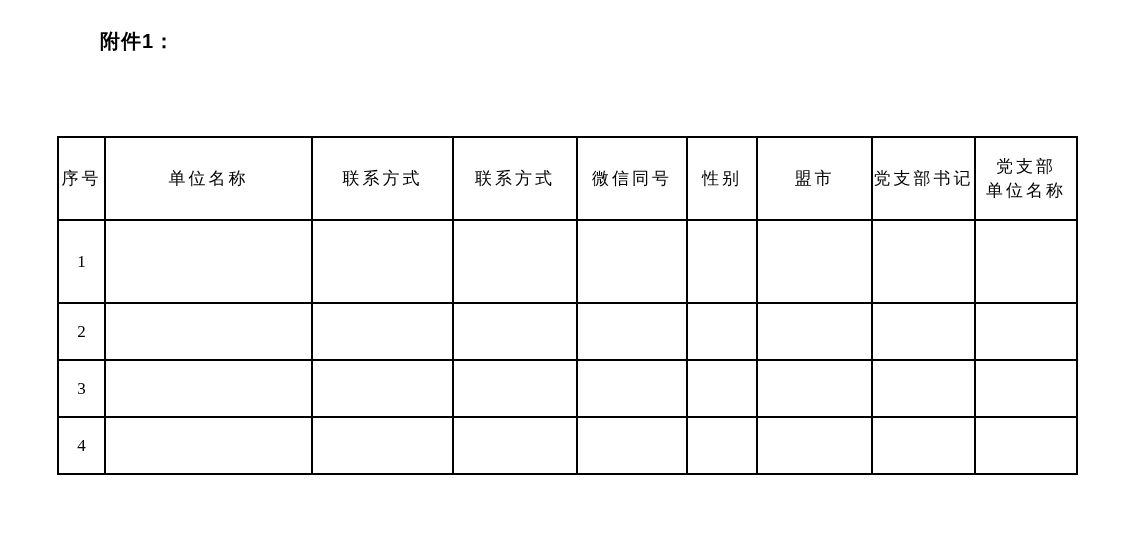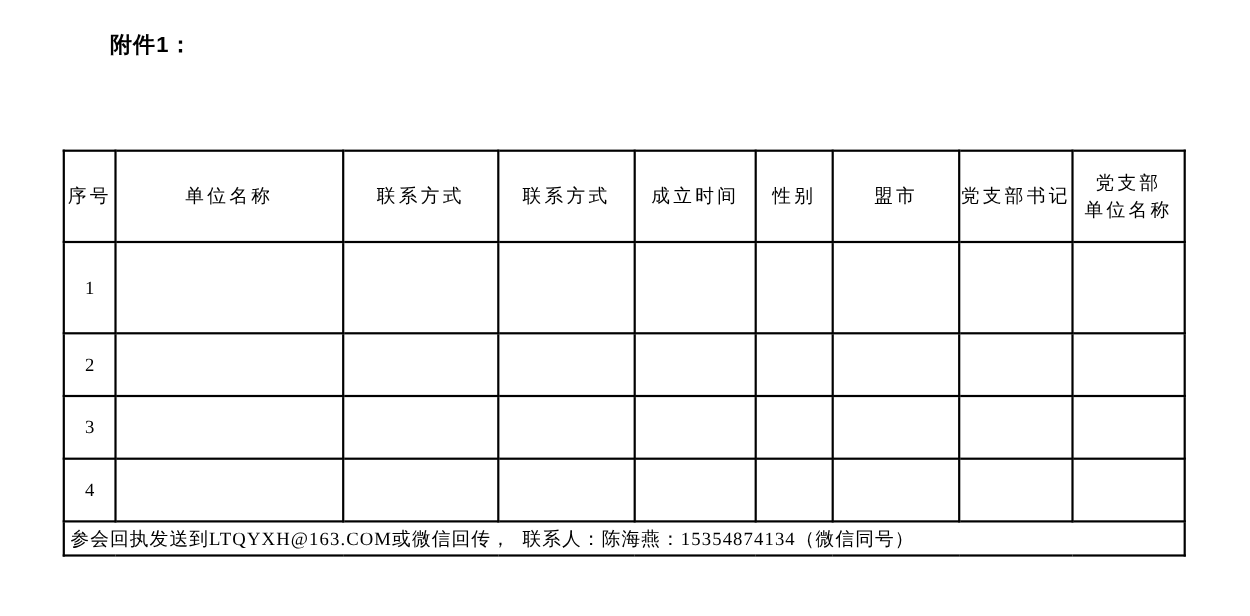--- a/index.html
+++ b/index.html
@@ -103,21 +103,21 @@
         <col class="c7">
         <col class="c8">
         <col class="c9">
     </colgroup>
     <thead>
       <tr>
         <th>序号</th>
         <th>单位名称</th>
         <th>联系方式</th>
         <th>联系方式</th>
-        <th>成立时间</th>
+        <th>微信同号</th>
         <th>性别</th>
         <th>盟市</th>
         <th>党支部书记</th>
         <th>党支部
 单位名称</th>
       </tr>
     </thead>
     <tbody>
       <tr class="data-row-tall">
         <td class="serial-cell">1</td>
@@ -156,19 +156,16 @@
         <td class="serial-cell">4</td>
         <td></td>
         <td></td>
         <td></td>
         <td></td>
         <td></td>
         <td></td>
         <td></td>
         <td></td>
       </tr>
-      <tr class="footer-row">
-        <td class="footer-cell" colspan="9">参会回执发送到LTQYXH@163.COM或微信回传，  联系人：陈海燕：15354874134（微信同号）</td>
-      </tr>
     </tbody>
   </table>
 
 </div>
 
 </body></html>

